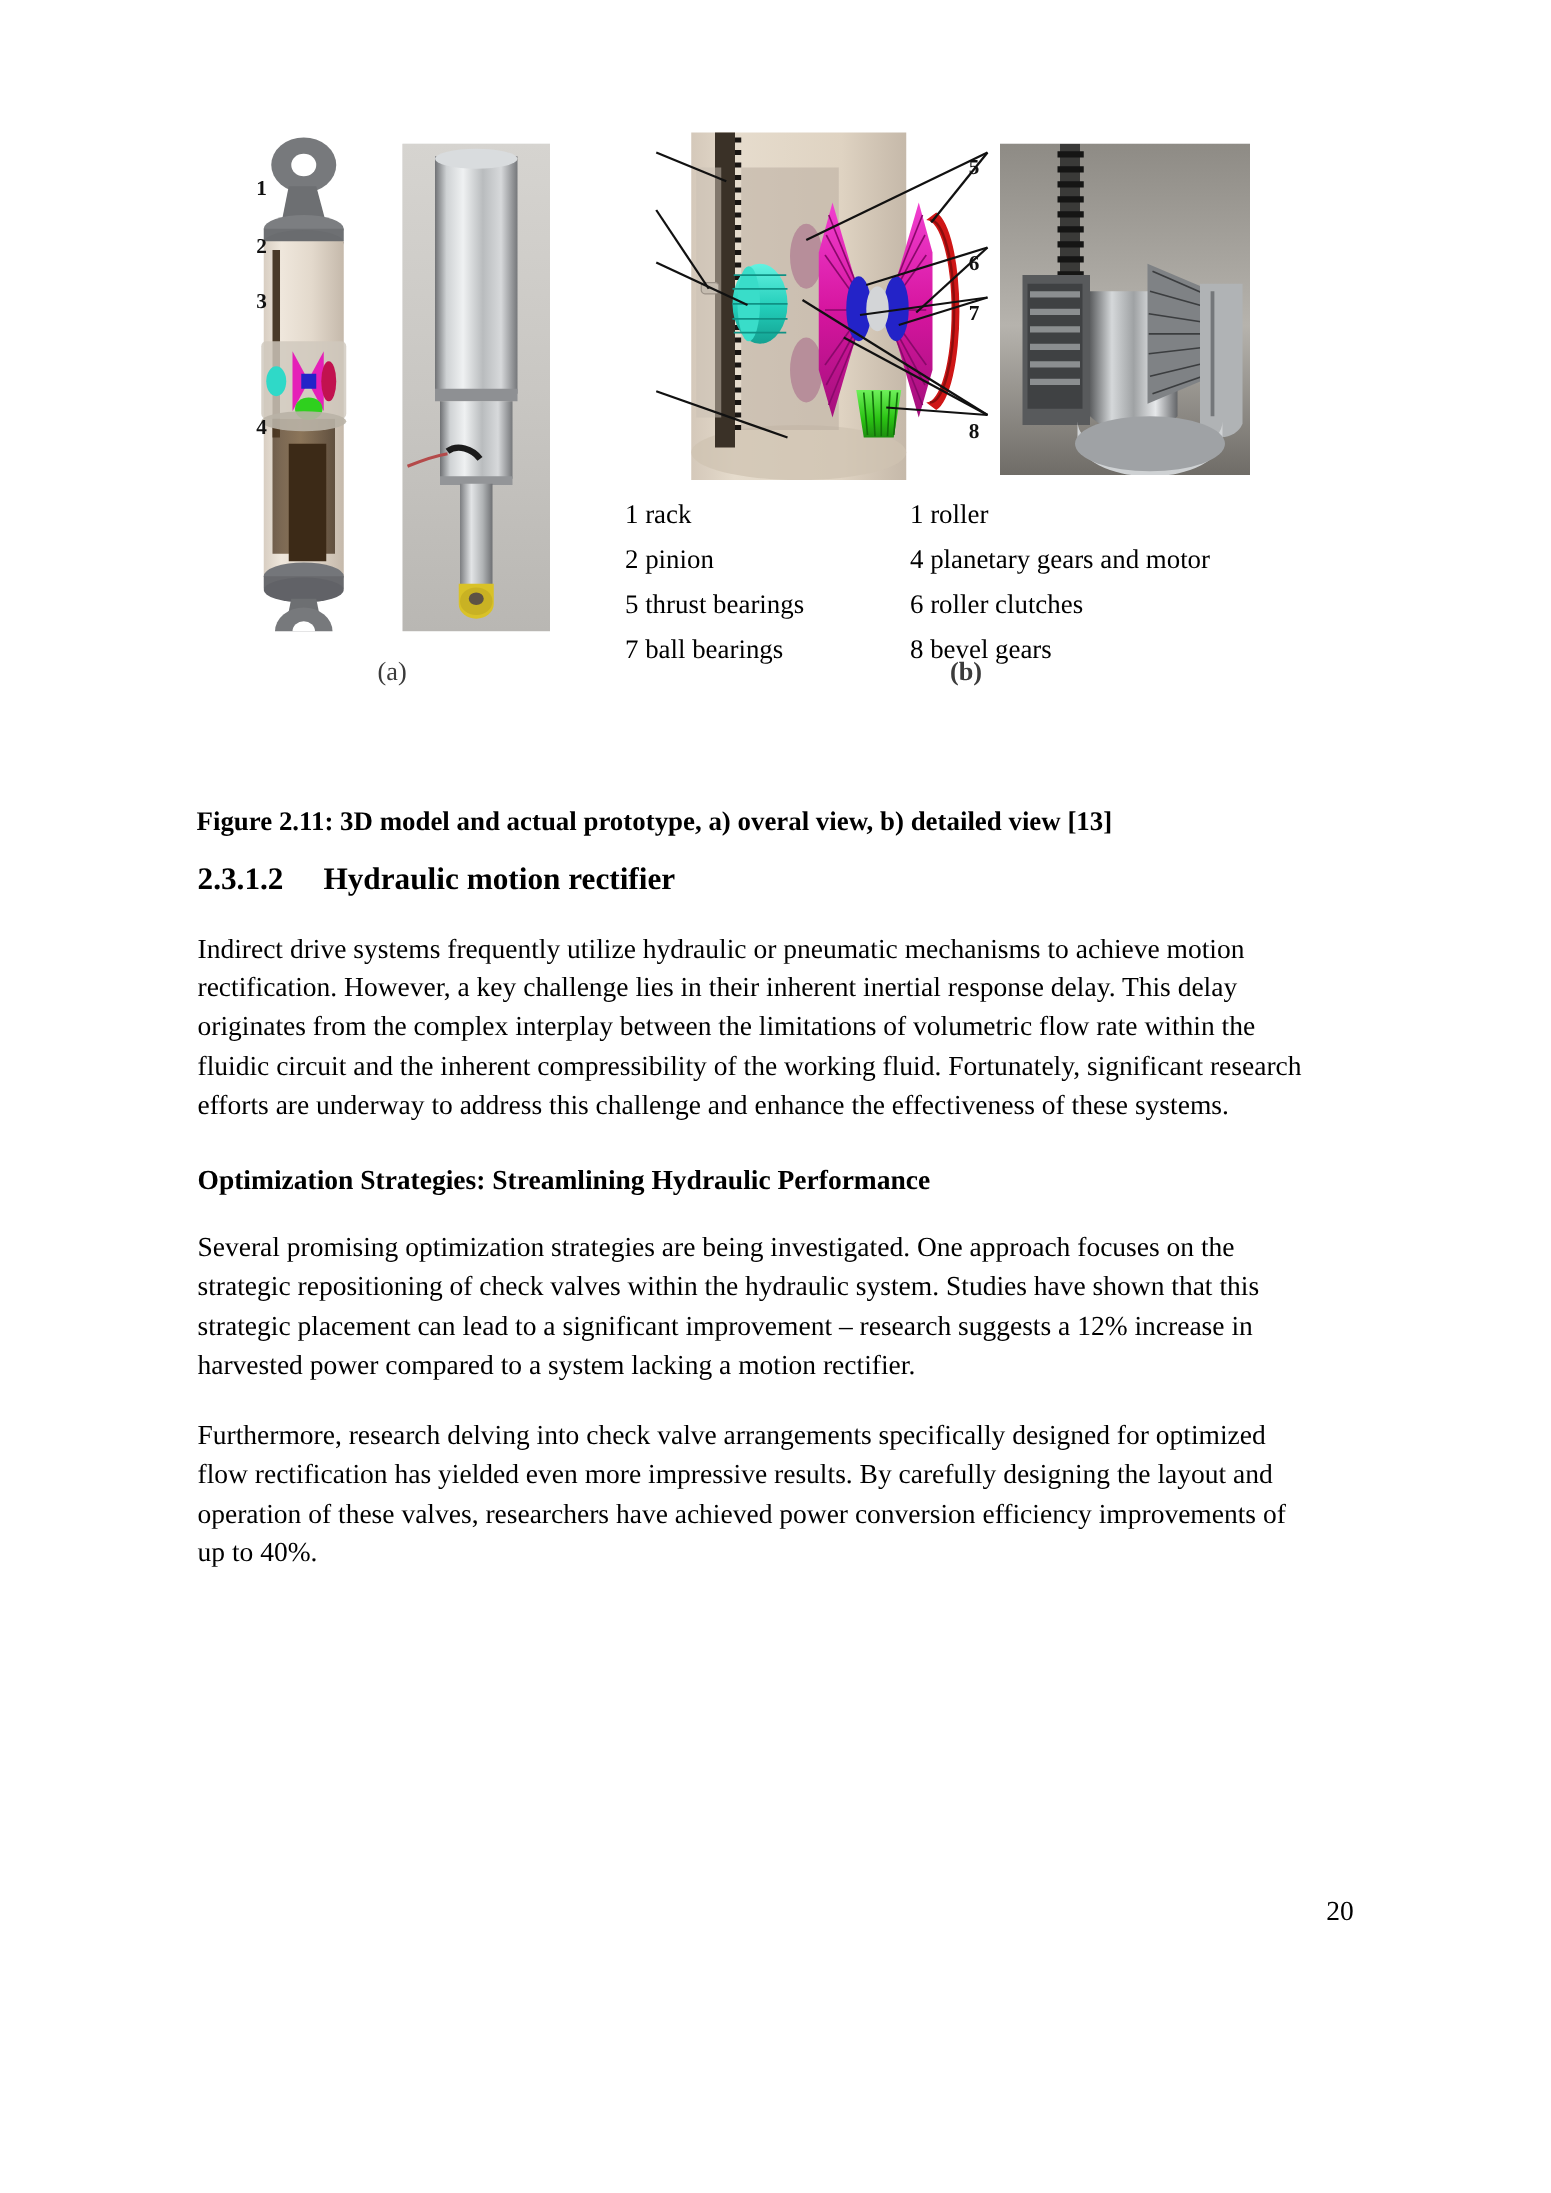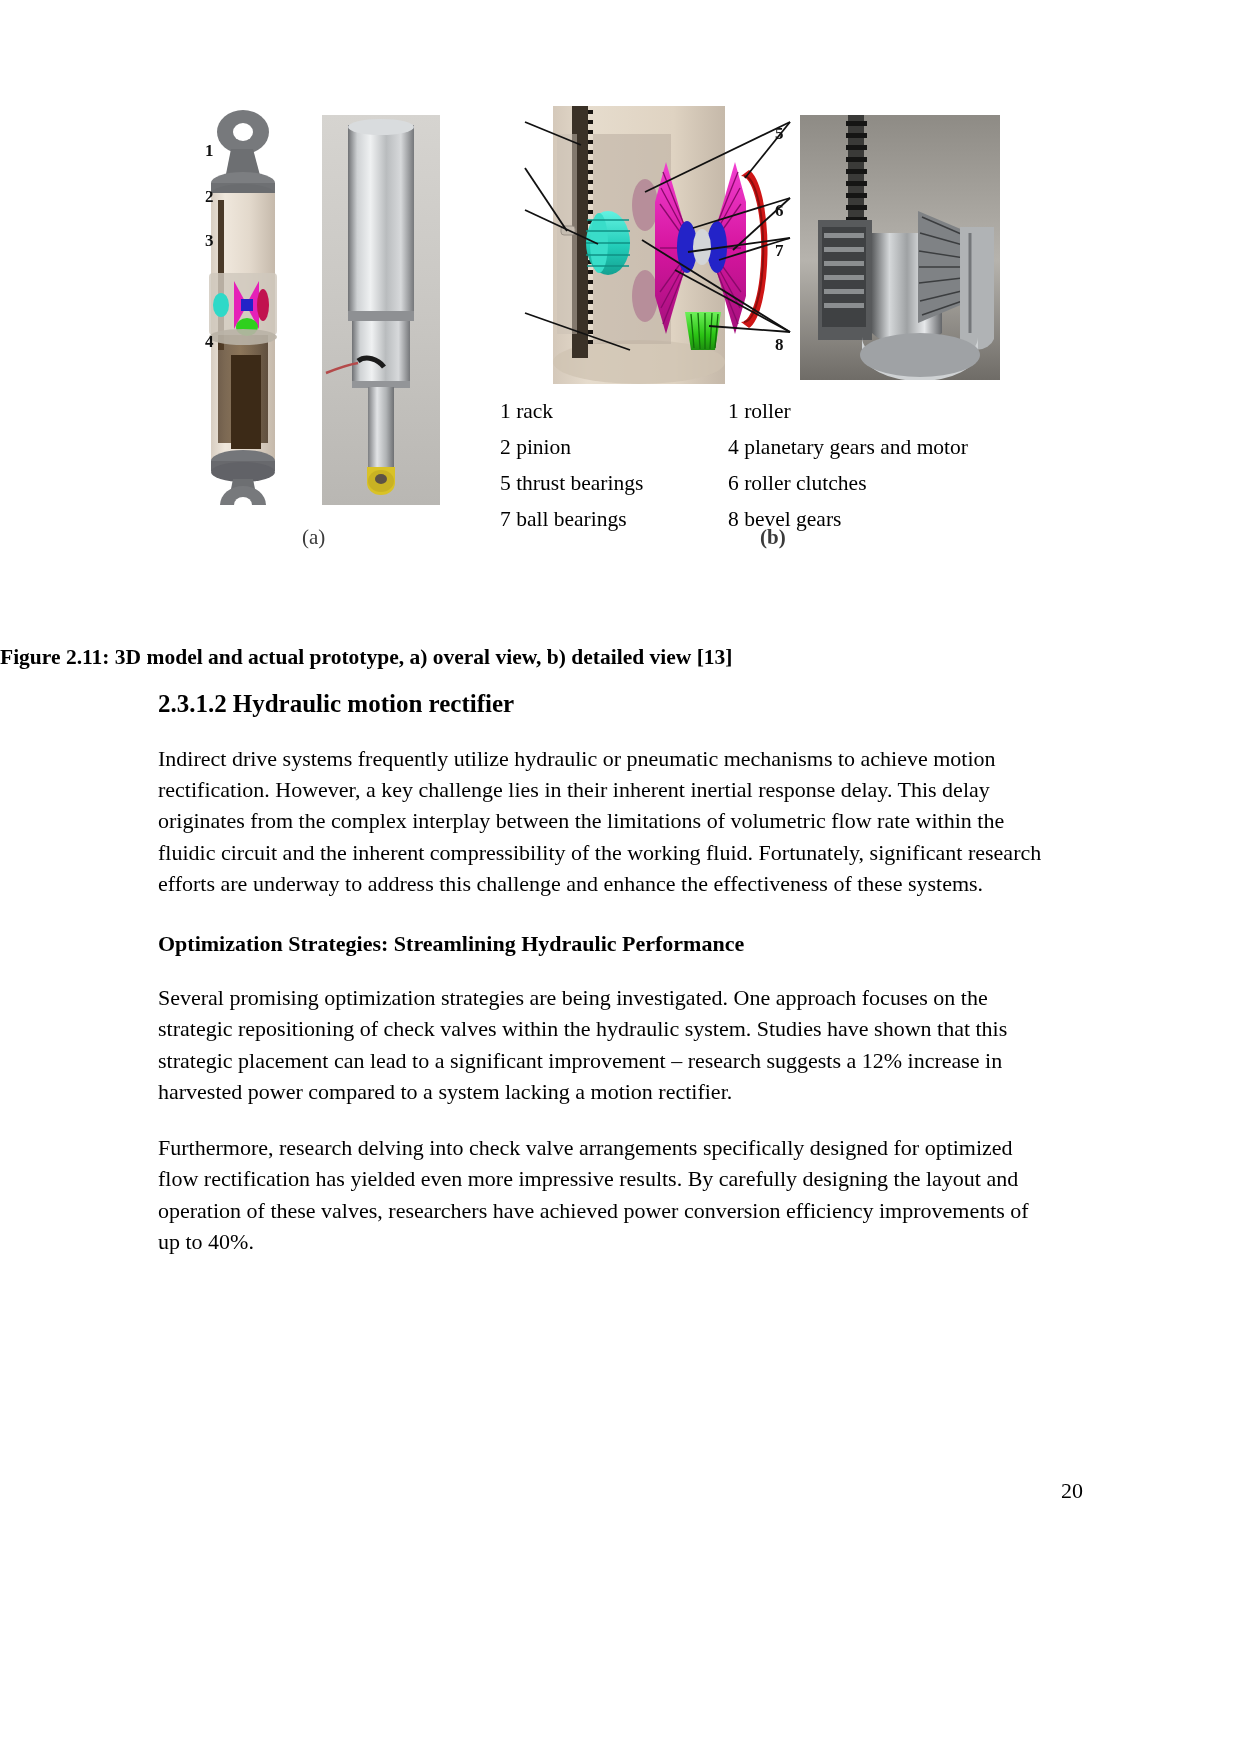--- a/index.html
+++ b/index.html
@@ -115,53 +115,53 @@
     font-weight: bold;
     color: #3b3b3b;
   }
 
   
   .caption {
     position: absolute;
     left: 0;
     top: 645px;
     width: 1047px;
-    text-align: left;
+    text-align: center;
     font-size: 21.5px;
     font-weight: bold;
   }
   .content {
     position: absolute;
     left: 158px;
     top: 690px;
     width: 884px;
   }
   h2.heading {
     font-size: 25px;
     font-weight: bold;
     margin: 0 0 0 0;
     padding: 0;
     display: flex;
-    gap: 6px;
+    gap: 32px;
   }
   p.body {
     font-size: 22px;
     line-height: 1.42;
     margin: 25px 0 0 0;
     text-align: left;
   }
   p.subhead {
     font-size: 22px;
     font-weight: bold;
     margin: 32px 0 0 0;
   }
   .pnum {
     position: absolute;
     right: 158px;
-    top: 1478px;
+    top: 1516px;
     font-size: 22px;
   }
   b { font-weight: normal; }
 </style>
 </head>
 <body>
 
 <div class="page">
 
   <div class="figure-block">

